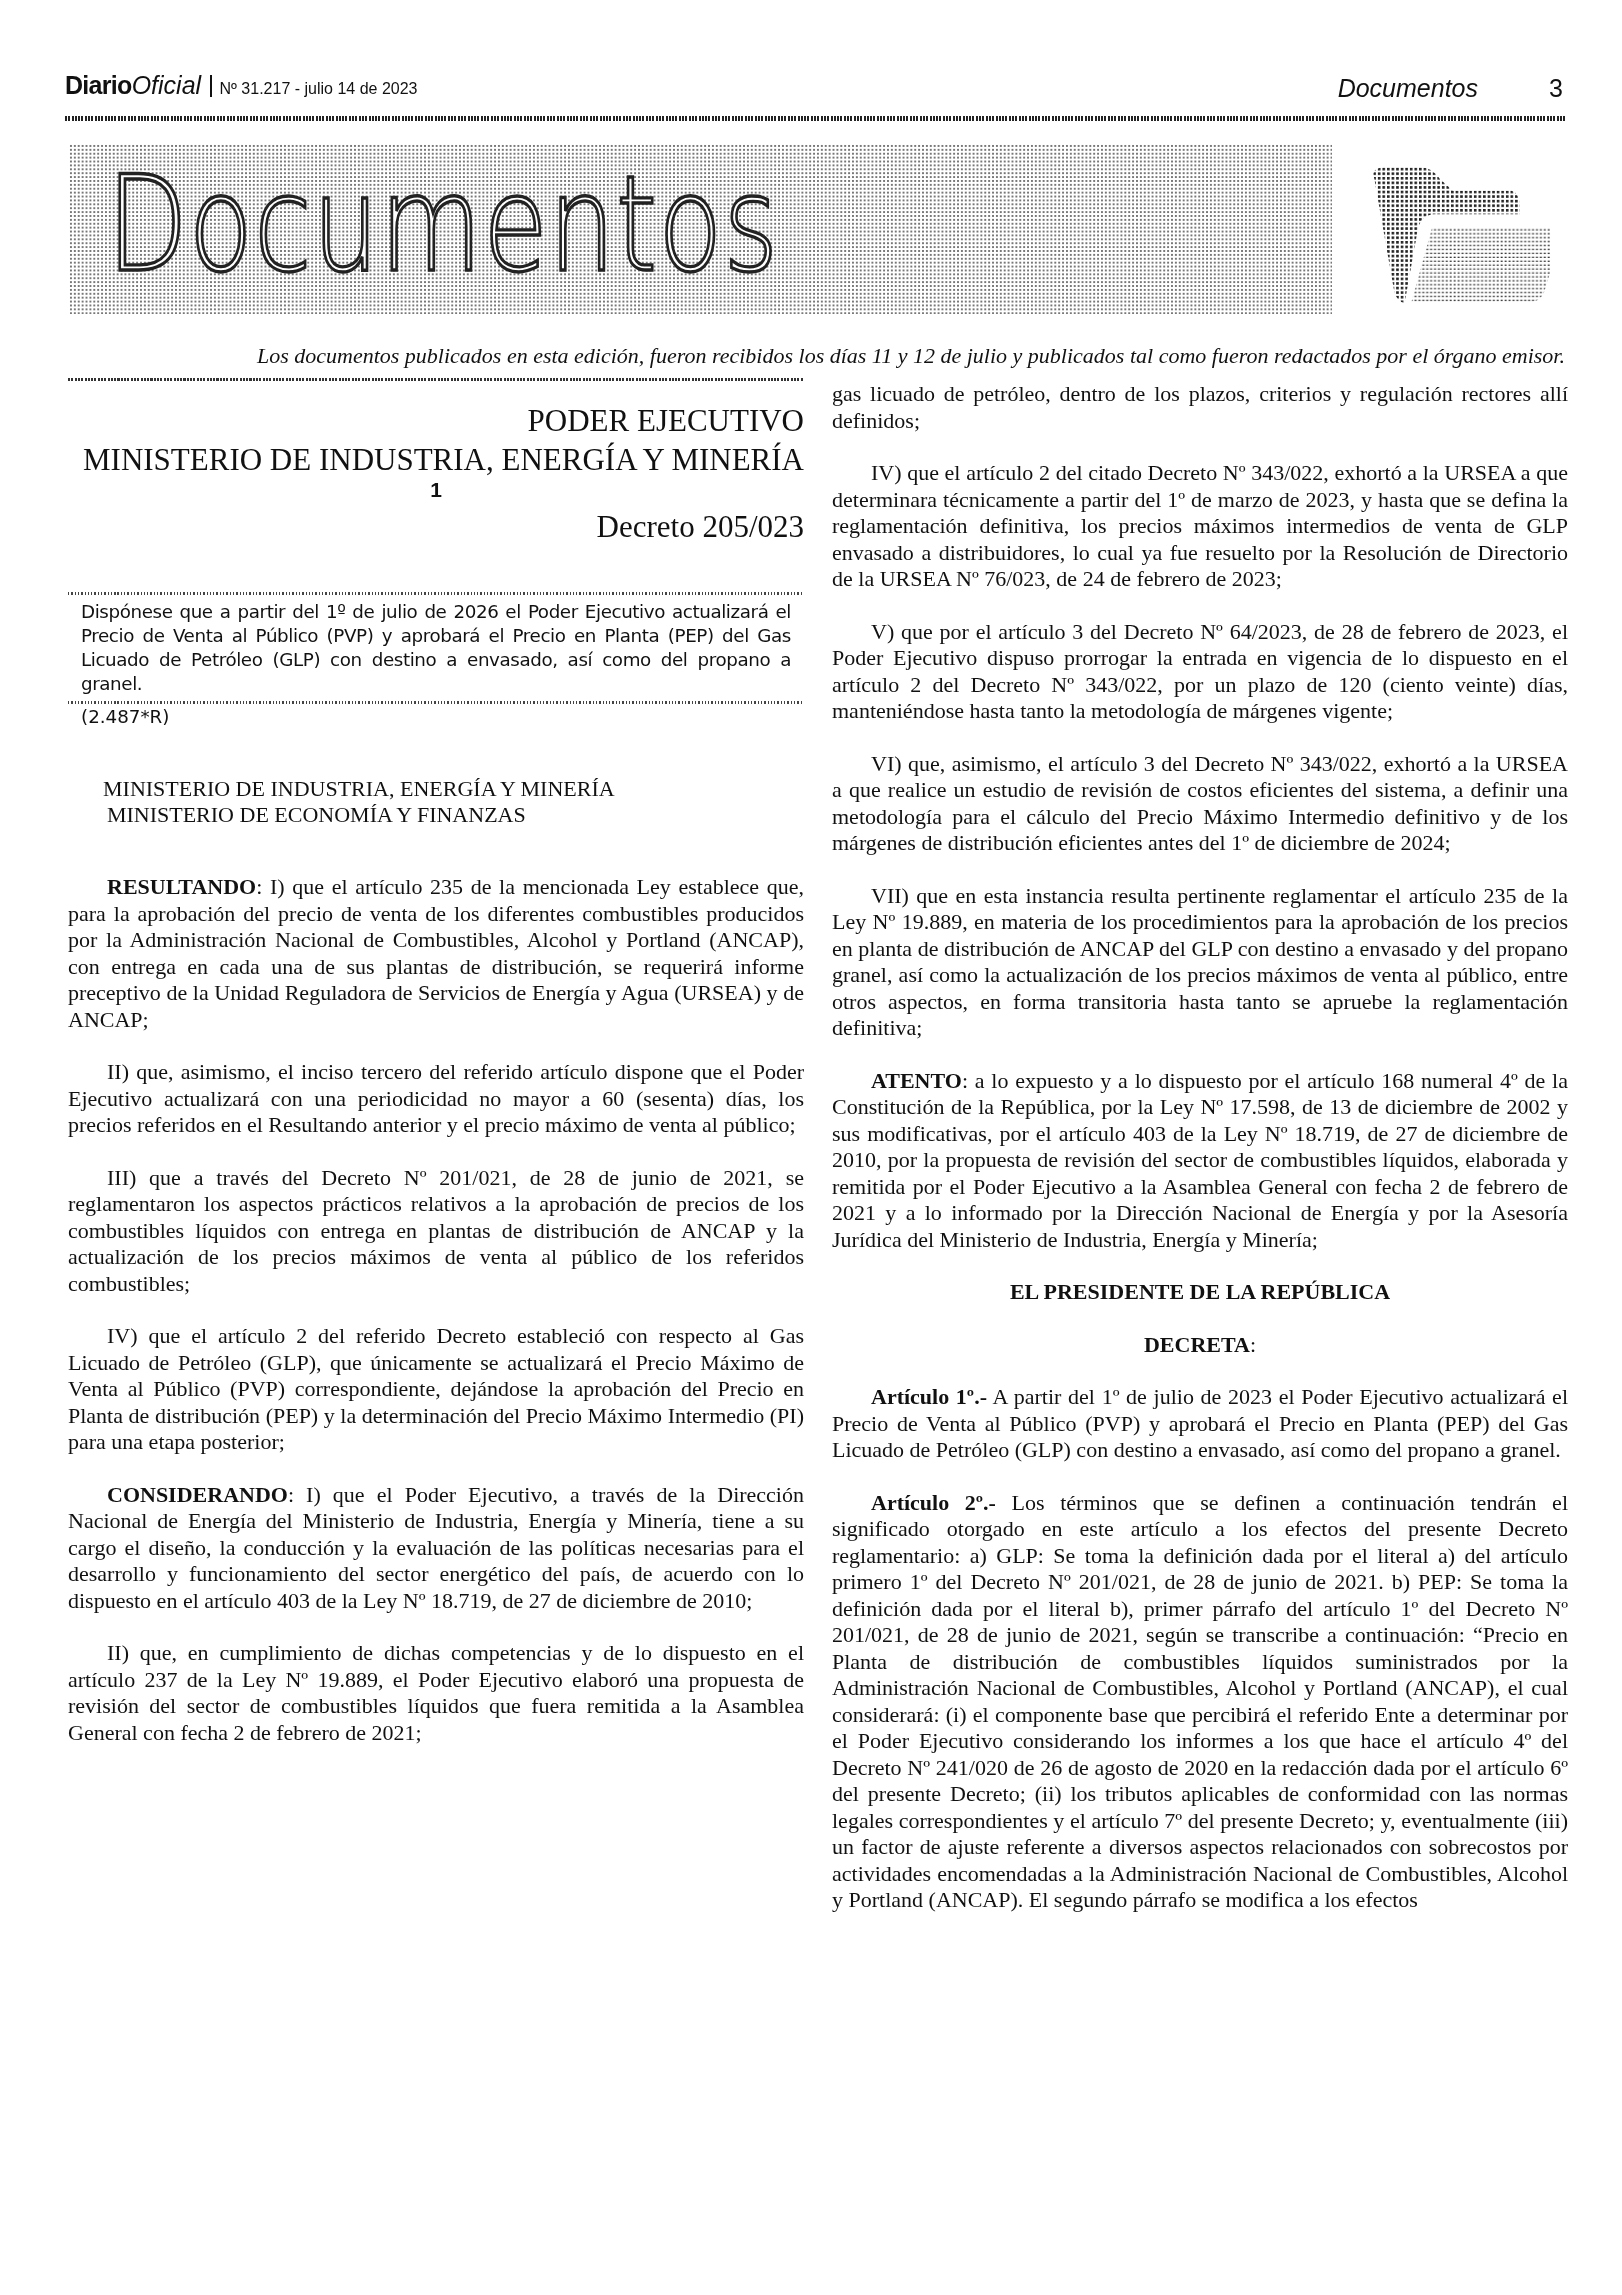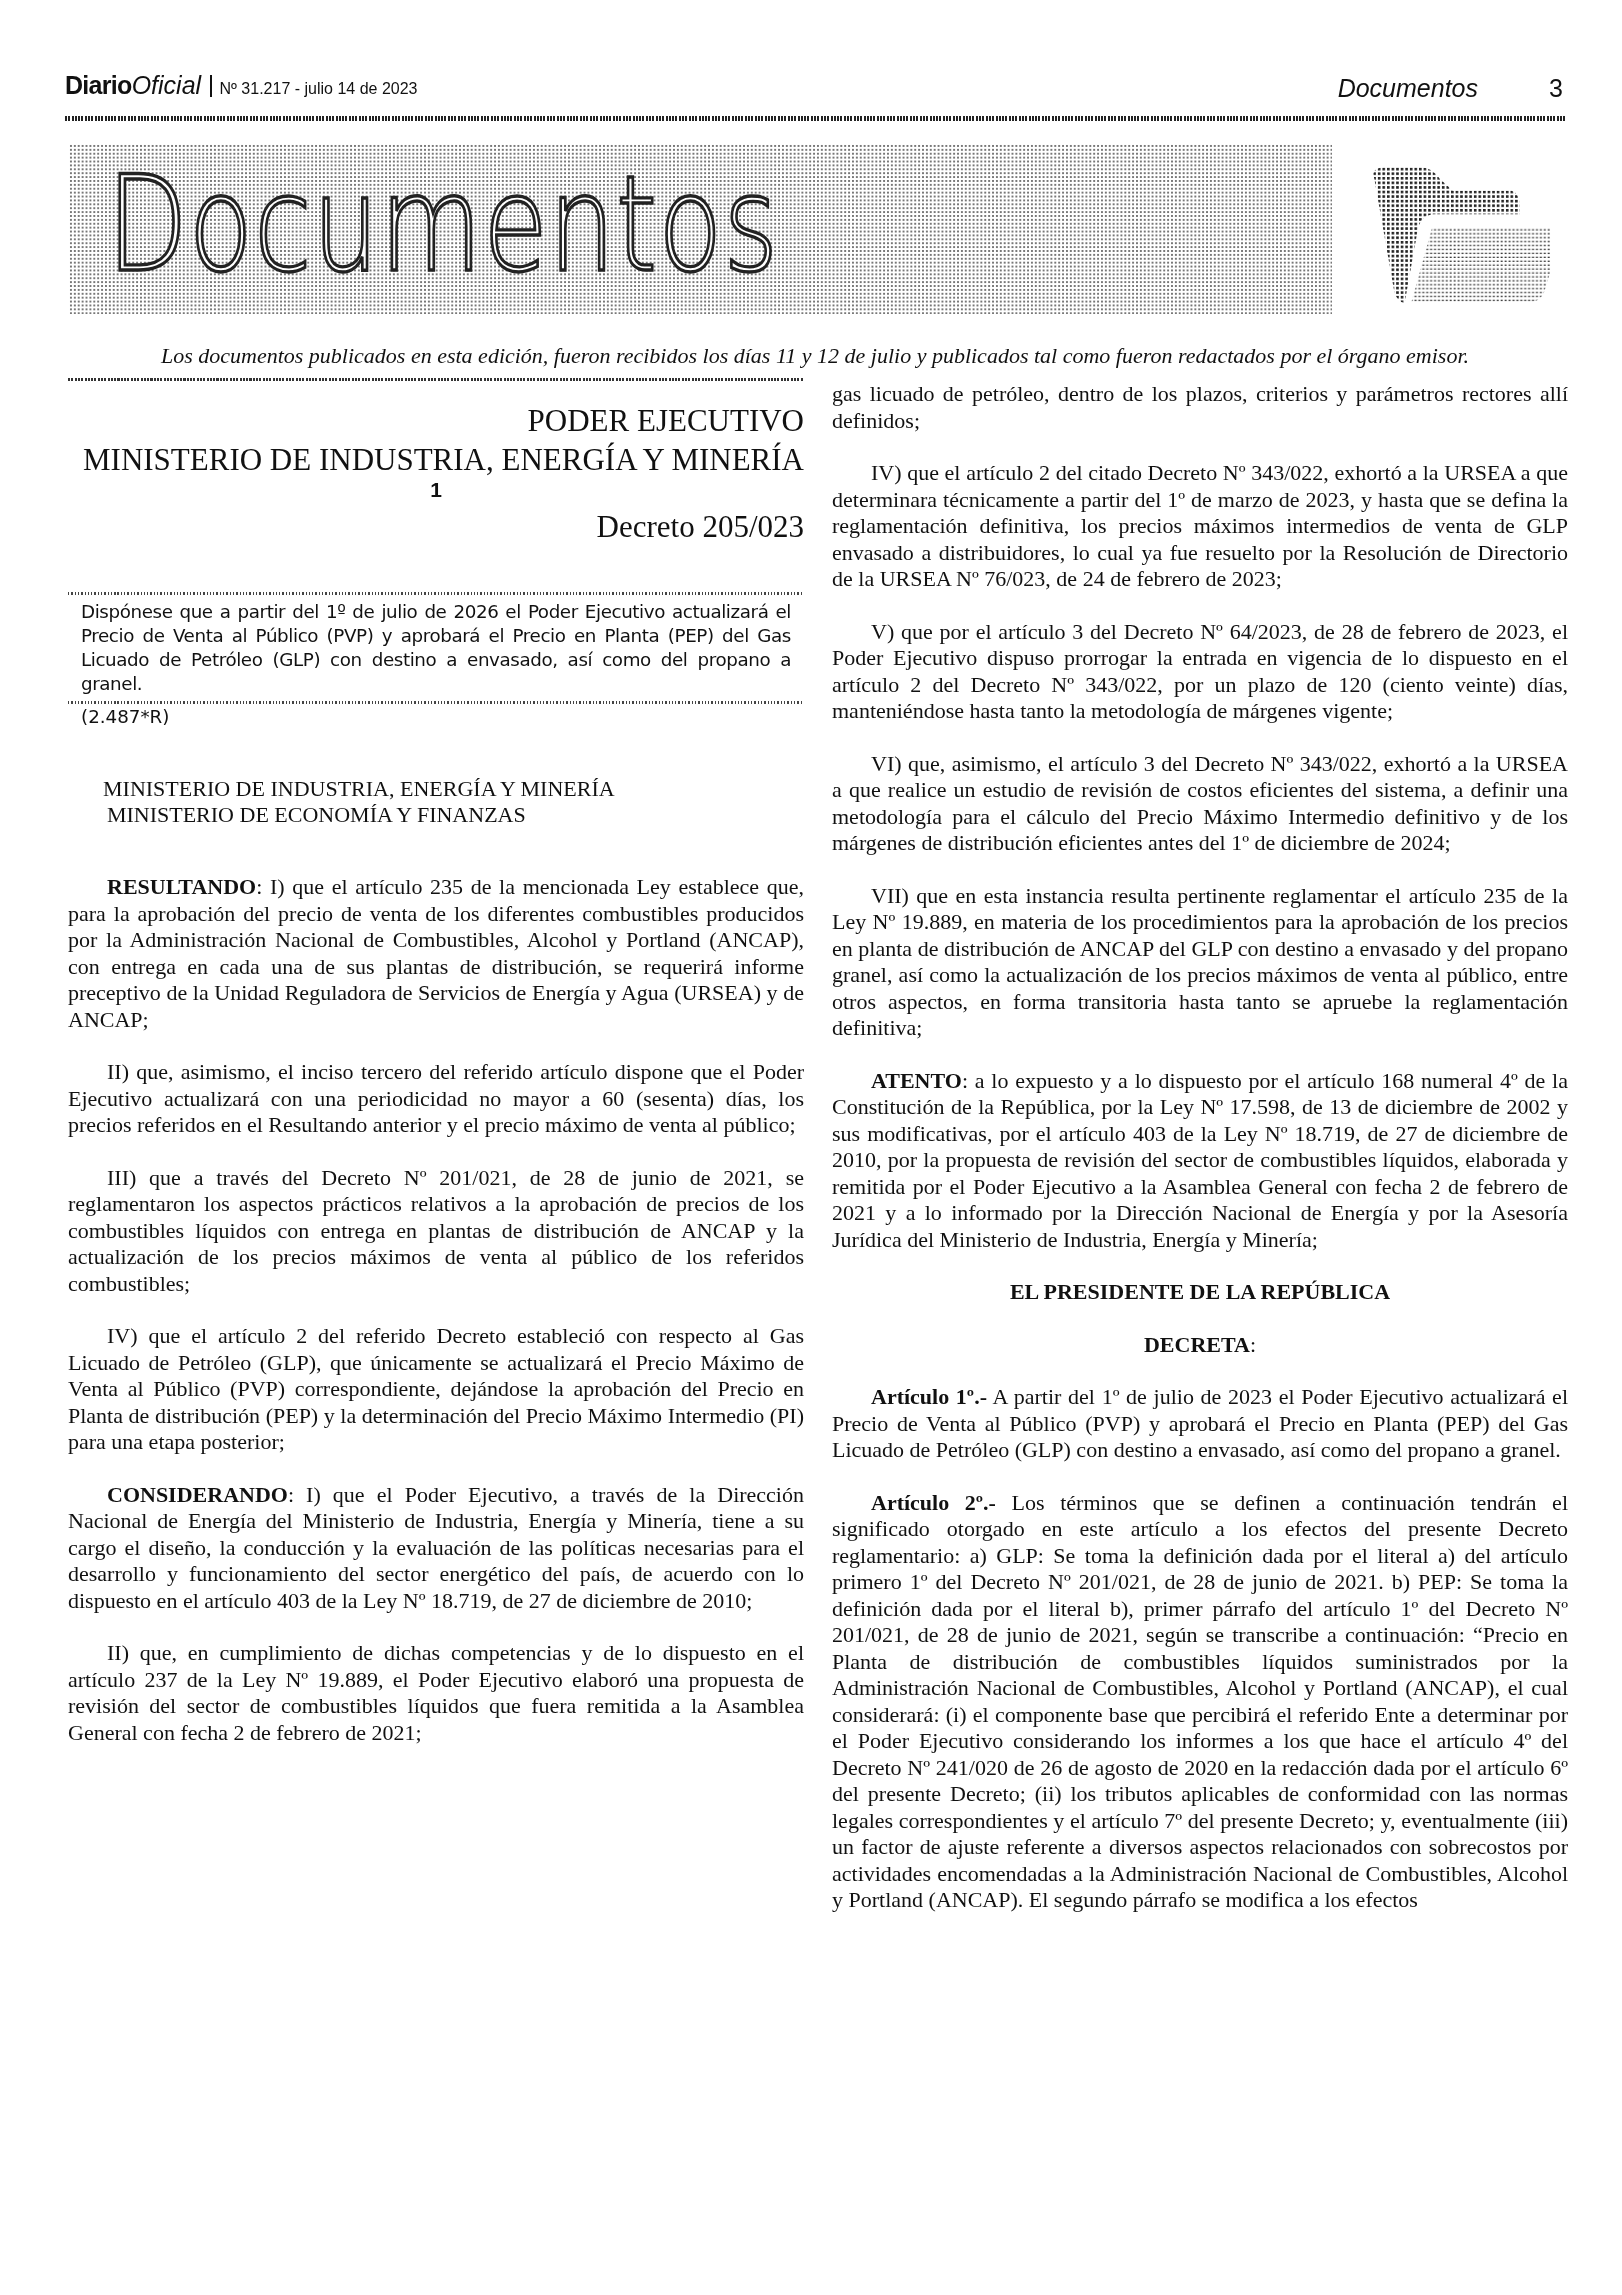--- a/index.html
+++ b/index.html
@@ -21,21 +21,21 @@
   
   #banner { left: 69px; top: 144px; width: 1283px; height: 170px; }
   .banner-bg { position: absolute; left: 0; top: 0; width: 1263px; height: 170px;
     background-image: radial-gradient(#777 0.7px, transparent 0.9px); background-size: 3.9px 3.9px; }
   .banner-title { position: absolute; left: 38px; top: 11.8px; font-family: "DejaVu Sans", sans-serif; font-weight: 200;
     font-size: 131px; line-height: 137px; letter-spacing: 1.3px; color: #fff;
     -webkit-text-stroke: 3.3px #222; transform: scaleX(0.80); transform-origin: left center; }
   #folder-icon { left: 1355px; top: 154px; width: 196px; height: 157px; }
 
   
-  #notice { left: 65px; top: 343px; width: 1500px; text-align: center; font-family: "Liberation Serif", serif;
+  #notice { left: 65px; top: 343px; width: 1500px; text-align: right; font-family: "Liberation Serif", serif;
     font-style: italic; font-size: 22px; }
   .dot-rule { height: 2.6px; background: repeating-linear-gradient(90deg, #444 0 1.3px, #fff 1.3px 3.3px); }
 
   
   .col { position: absolute; top: 378px; width: 736px; font-family: "Liberation Serif", serif; font-size: 22px;
     line-height: 26.5px; text-align: justify; }
   #col-left { left: 68px; }
   #col-right { left: 832px; top: 381px; }
   .col p { margin: 0 0 26px 0; text-indent: 39px; }
   .col p.noindent { text-indent: 0; }
@@ -102,21 +102,21 @@
   <p><b>RESULTANDO</b><span>: I) que el artículo 235 de la mencionada Ley establece que, para la aprobación del precio de venta de los diferentes combustibles producidos por la Administración Nacional de Combustibles, Alcohol y Portland (ANCAP), con entrega en cada una de sus plantas de distribución, se requerirá informe preceptivo de la Unidad Reguladora de Servicios de Energía y Agua (URSEA) y de ANCAP;</span></p>
   <p>II) que, asimismo, el inciso tercero del referido artículo dispone que el Poder Ejecutivo actualizará con una periodicidad no mayor a 60 (sesenta) días, los precios referidos en el Resultando anterior y el precio máximo de venta al público;</p>
   <p>III) que a través del Decreto Nº 201/021, de 28 de junio de 2021, se reglamentaron los aspectos prácticos relativos a la aprobación de precios de los combustibles líquidos con entrega en plantas de distribución de ANCAP y la actualización de los precios máximos de venta al público de los referidos combustibles;</p>
   <p>IV) que el artículo 2 del referido Decreto estableció con respecto al Gas Licuado de Petróleo (GLP), que únicamente se actualizará el Precio Máximo de Venta al Público (PVP) correspondiente, dejándose la aprobación del Precio en Planta de distribución (PEP) y la determinación del Precio Máximo Intermedio (PI) para una etapa posterior;</p>
 
   <p><b>CONSIDERANDO</b><span>: I) que el Poder Ejecutivo, a través de la Dirección Nacional de Energía del Ministerio de Industria, Energía y Minería, tiene a su cargo el diseño, la conducción y la evaluación de las políticas necesarias para el desarrollo y funcionamiento del sector energético del país, de acuerdo con lo dispuesto en el artículo 403 de la Ley Nº 18.719, de 27 de diciembre de 2010;</span></p>
   <p>II) que, en cumplimiento de dichas competencias y de lo dispuesto en el artículo 237 de la Ley Nº 19.889, el Poder Ejecutivo elaboró una propuesta de revisión del sector de combustibles líquidos que fuera remitida a la Asamblea General con fecha 2 de febrero de 2021;</p>
 </div>
 
 <div id="col-right" class="col">
-  <p class="noindent" id="cont-para">gas licuado de petróleo, dentro de los plazos, criterios y parámetros rectores allí definidos;</p>
+  <p class="noindent" id="cont-para">gas licuado de petróleo, dentro de los plazos, criterios y regulación rectores allí definidos;</p>
   <p>IV) que el artículo 2 del citado Decreto Nº 343/022, exhortó a la URSEA a que determinara técnicamente a partir del 1º de marzo de 2023, y hasta que se defina la reglamentación definitiva, los precios máximos intermedios de venta de GLP envasado a distribuidores, lo cual ya fue resuelto por la Resolución de Directorio de la URSEA Nº 76/023, de 24 de febrero de 2023;</p>
   <p>V) que por el artículo 3 del Decreto Nº 64/2023, de 28 de febrero de 2023, el Poder Ejecutivo dispuso prorrogar la entrada en vigencia de lo dispuesto en el artículo 2 del Decreto Nº 343/022, por un plazo de 120 (ciento veinte) días, manteniéndose hasta tanto la metodología de márgenes vigente;</p>
   <p>VI) que, asimismo, el artículo 3 del Decreto Nº 343/022, exhortó a la URSEA a que realice un estudio de revisión de costos eficientes del sistema, a definir una metodología para el cálculo del Precio Máximo Intermedio definitivo y de los márgenes de distribución eficientes antes del 1º de diciembre de 2024;</p>
   <p>VII) que en esta instancia resulta pertinente reglamentar el artículo 235 de la Ley Nº 19.889, en materia de los procedimientos para la aprobación de los precios en planta de distribución de ANCAP del GLP con destino a envasado y del propano granel, así como la actualización de los precios máximos de venta al público, entre otros aspectos, en forma transitoria hasta tanto se apruebe la reglamentación definitiva;</p>
 
   <p><b>ATENTO</b><span>: a lo expuesto y a lo dispuesto por el artículo 168 numeral 4º de la Constitución de la República, por la Ley Nº 17.598, de 13 de diciembre de 2002 y sus modificativas, por el artículo 403 de la Ley Nº 18.719, de 27 de diciembre de 2010, por la propuesta de revisión del sector de combustibles líquidos, elaborada y remitida por el Poder Ejecutivo a la Asamblea General con fecha 2 de febrero de 2021 y a lo informado por la Dirección Nacional de Energía y por la Asesoría Jurídica del Ministerio de Industria, Energía y Minería;</span></p>
 
   <p class="center-bold">EL PRESIDENTE DE LA REPÚBLICA</p>
   <p class="center-bold"><span>DECRETA</span><span style="font-weight:normal">:</span></p>
 

